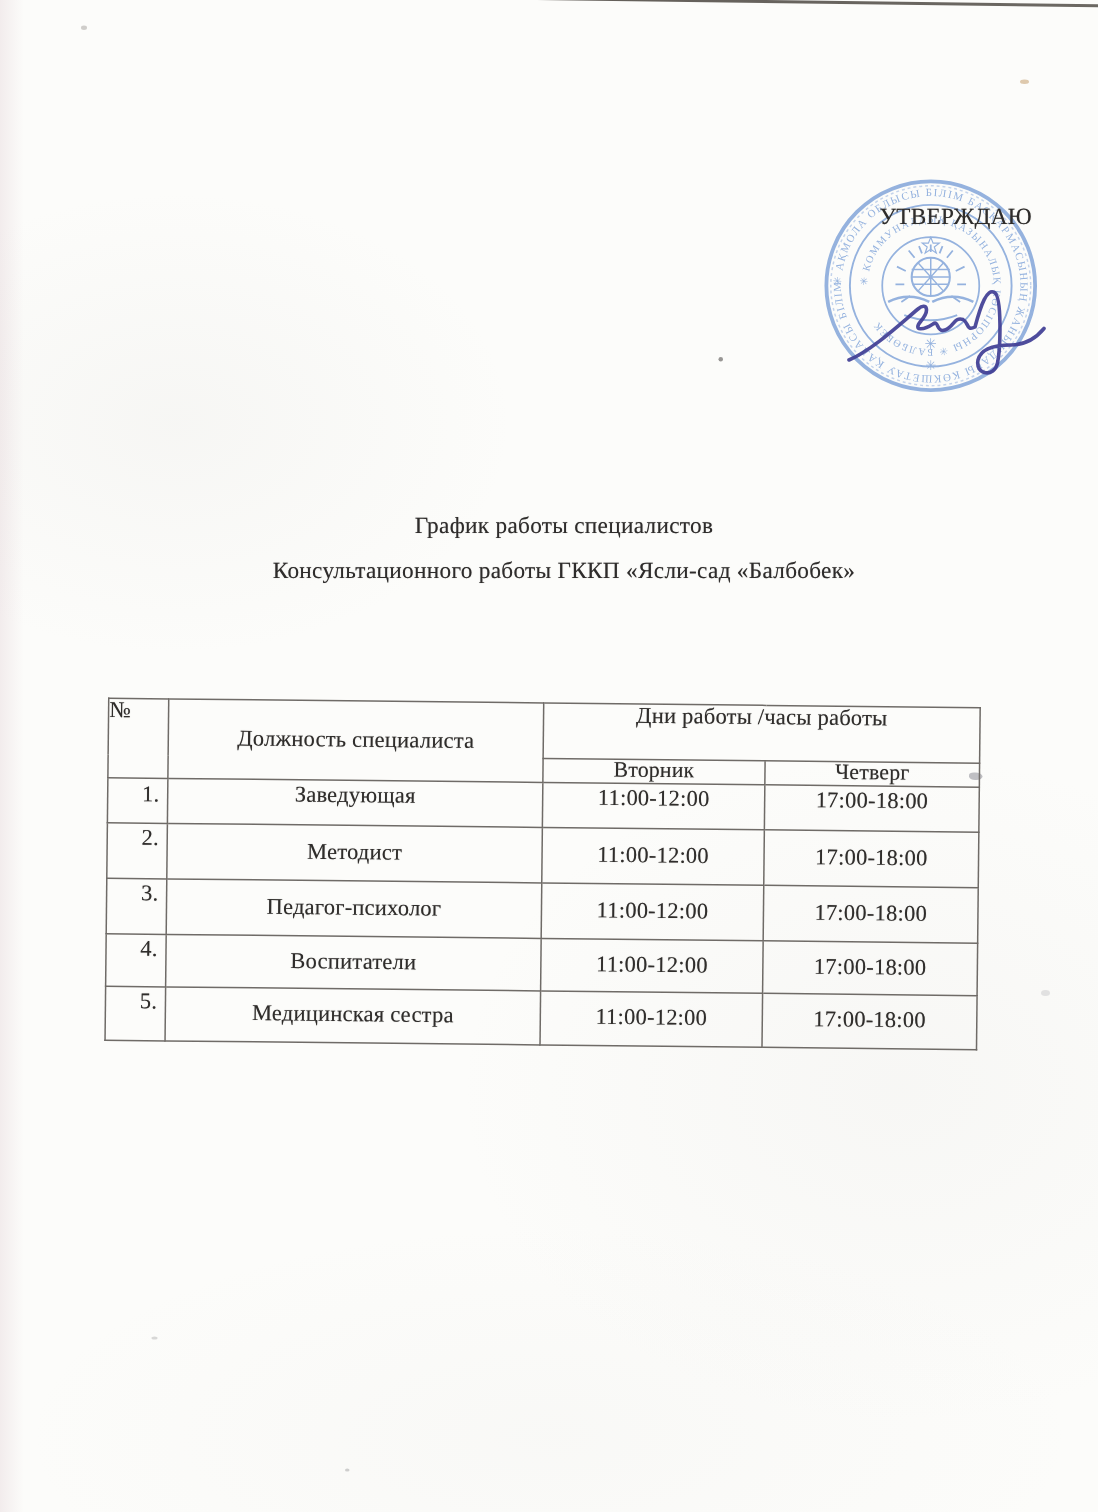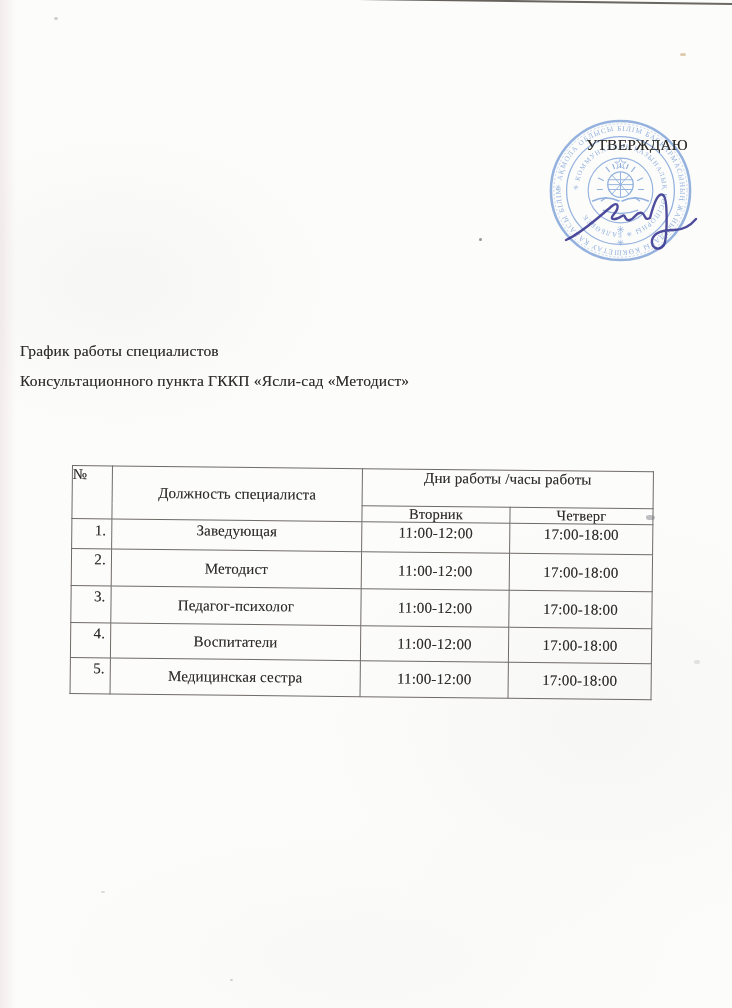--- a/index.html
+++ b/index.html
@@ -37,21 +37,21 @@
   
   .stamp { position:absolute; left:547px; top:117px; width:147px; height:147px; z-index:1;
            opacity:.82; filter:blur(.4px); }
   .stamp * { pointer-events:none; }
   
   .signature { position:absolute; left:560px; top:188px; width:144px; height:72px; z-index:4;
                filter:blur(.2px); }
   
   .titles {
     position:absolute; top:336px; left:20px; width:712px; z-index:3;
-    font-size:15.5px; line-height:30px; letter-spacing:.2px;
+    text-align:center; font-size:15.5px; line-height:30px; letter-spacing:.2px;
     text-shadow:0 0 .5px rgba(55,52,50,.5);
   }
   
   .sched {
     position:absolute; left:72px; top:465px; z-index:3;
     border-collapse:collapse; table-layout:fixed; width:581px;
     transform:rotate(0.62deg); transform-origin:top left;
     font-size:15px; letter-spacing:.15px; color:#2f2d2b;
     text-shadow:0 0 .5px rgba(55,52,50,.5);
   }
@@ -121,21 +121,21 @@
   <div class="approval">
     <div>УТВЕРЖДАЮ</div>
   </div>
 
   <svg class="signature" viewBox="0 0 144 72">
     <path d="M6,52 C22,45 40,28 52,18 C58,13 60,19 54,26 C48,33 56,32 62,28 C66,25 64,34 70,32 C76,30 76,23 82,25 C86,27 84,33 90,30 C94,15 98,4 103,7 C108,10 107,44 105,54 C103,64 90,62 92,52 C94,44 104,42 114,42 C124,42 131,37 136,31" fill="none" stroke="#3f3d94" stroke-width="2.4" stroke-linecap="round" opacity=".92"></path>
   </svg>
 
   <div class="titles">
     <div>График работы специалистов</div>
-    <div>Консультационного пункта ГККП «Ясли-сад «Методист»</div>
+    <div>Консультационного работы ГККП «Ясли-сад «Балбобек»</div>
   </div>
 
   <table class="sched">
     <colgroup>
         <col style="width:40px">
         <col style="width:250px">
         <col style="width:148px">
         <col style="width:143px">
       </colgroup>
     <tbody>

